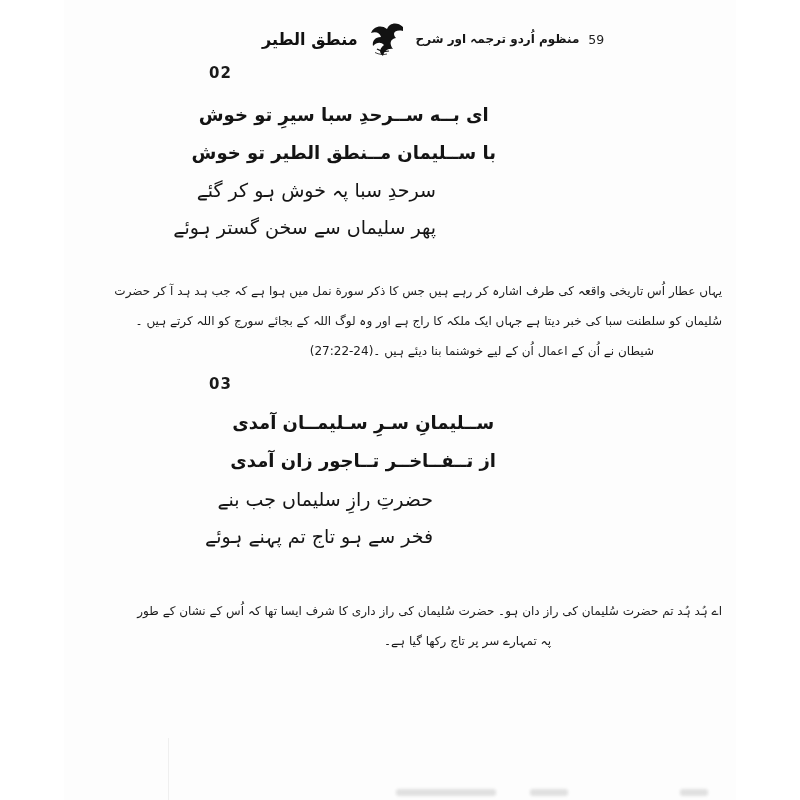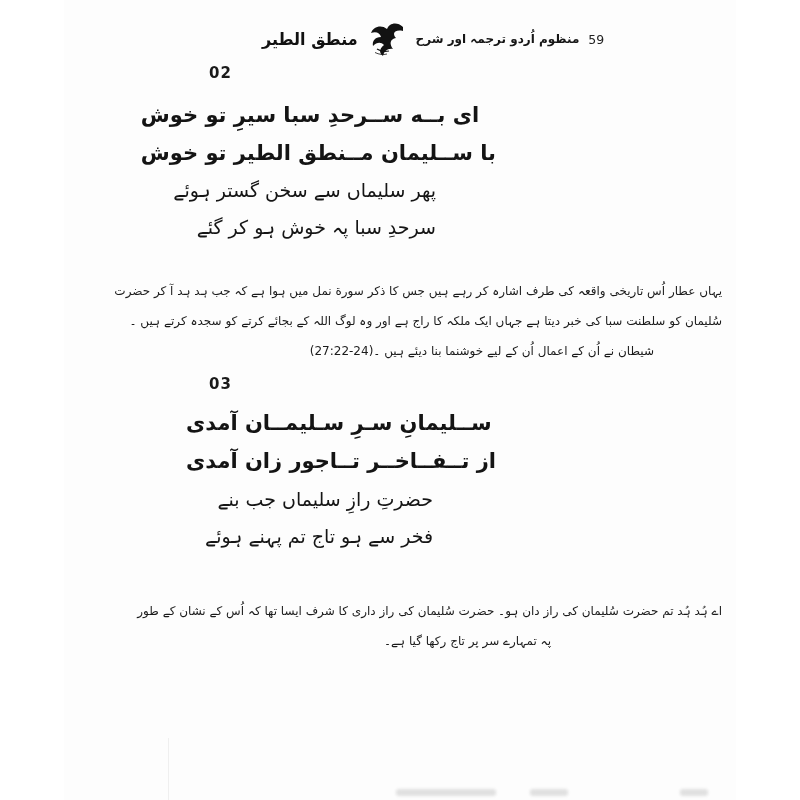--- a/index.html
+++ b/index.html
@@ -21,22 +21,22 @@
   .subtitle{font-size:12px;font-weight:700;white-space:nowrap;color:#161616;}
   .pagenum{font-size:12.5px;color:#222;font-family:"DejaVu Sans",sans-serif;text-align:center;}
   
   .section-number{
     position:absolute;left:145px;width:513px;text-align:left;
     font-size:15px;font-weight:700;letter-spacing:1px;color:#1a1a1a;
   }
   .sec02-num{top:64px;}
   .sec03-num{top:375px;}
   .persian{
-    position:absolute;right:240px;direction:rtl;text-align:left;
-    font-size:21px;font-weight:700;line-height:38px;white-space:nowrap;color:#141414;
+    position:absolute;right:240px;direction:rtl;text-align:center;
+    font-size:18px;font-weight:700;line-height:38px;white-space:nowrap;color:#141414;
   }
   .persian02{top:96px;}
   .persian03{top:404px;}
   .urdu-couplet{
     position:absolute;direction:rtl;text-align:right;
     font-size:19px;line-height:37px;white-space:nowrap;color:#151515;
   }
   .urdu02{top:172px;right:300px;}
   .urdu03{top:481px;right:303px;}
   .commentary{
@@ -72,27 +72,27 @@
   </div>
 
   <div class="section-number sec02-num">02</div>
 
   <div class="persian persian02">
     <div class="p-line">ای بــه ســرحدِ سبا سیرِ تو خوش</div>
     <div class="p-line">با ســلیمان مــنطق الطیر تو خوش</div>
   </div>
 
   <div class="urdu-couplet urdu02">
+    <div class="u-line">سرحدِ سبا پہ خوش ہو کر گئے</div>
     <div class="u-line">پھر سلیماں سے سخن گستر ہوئے</div>
-    <div class="u-line">سرحدِ سبا پہ خوش ہو کر گئے</div>
   </div>
 
   <div class="commentary commentary01">
     <div class="c-line">یہاں عطار اُس تاریخی واقعہ کی طرف اشارہ کر رہے ہیں جس کا ذکر سورة نمل میں ہوا ہے کہ جب ہد ہد آ کر حضرت</div>
-    <div class="c-line">سُلیمان کو سلطنت سبا کی خبر دیتا ہے جہاں ایک ملکہ کا راج ہے اور وہ لوگ اللہ کے بجائے کرتے کو سجدہ کرتے ہیں ۔</div>
+    <div class="c-line">سُلیمان کو سلطنت سبا کی خبر دیتا ہے جہاں ایک ملکہ کا راج ہے اور وہ لوگ اللہ کے بجائے سورج کو اللہ کرتے ہیں ۔</div>
     <div class="c-line c-line-indent1">
       <span>شیطان نے اُن کے اعمال اُن کے لیے خوشنما بنا دیئے ہیں ۔</span><span class="qref" dir="ltr">(27:22-24)</span>
     </div>
   </div>
 
   <div class="section-number sec03-num">03</div>
 
   <div class="persian persian03">
     <div class="p-line">ســلیمانِ سـرِ سـلیمــان آمدی</div>
     <div class="p-line">از تــفــاخــر تــاجور زان آمدی</div>

